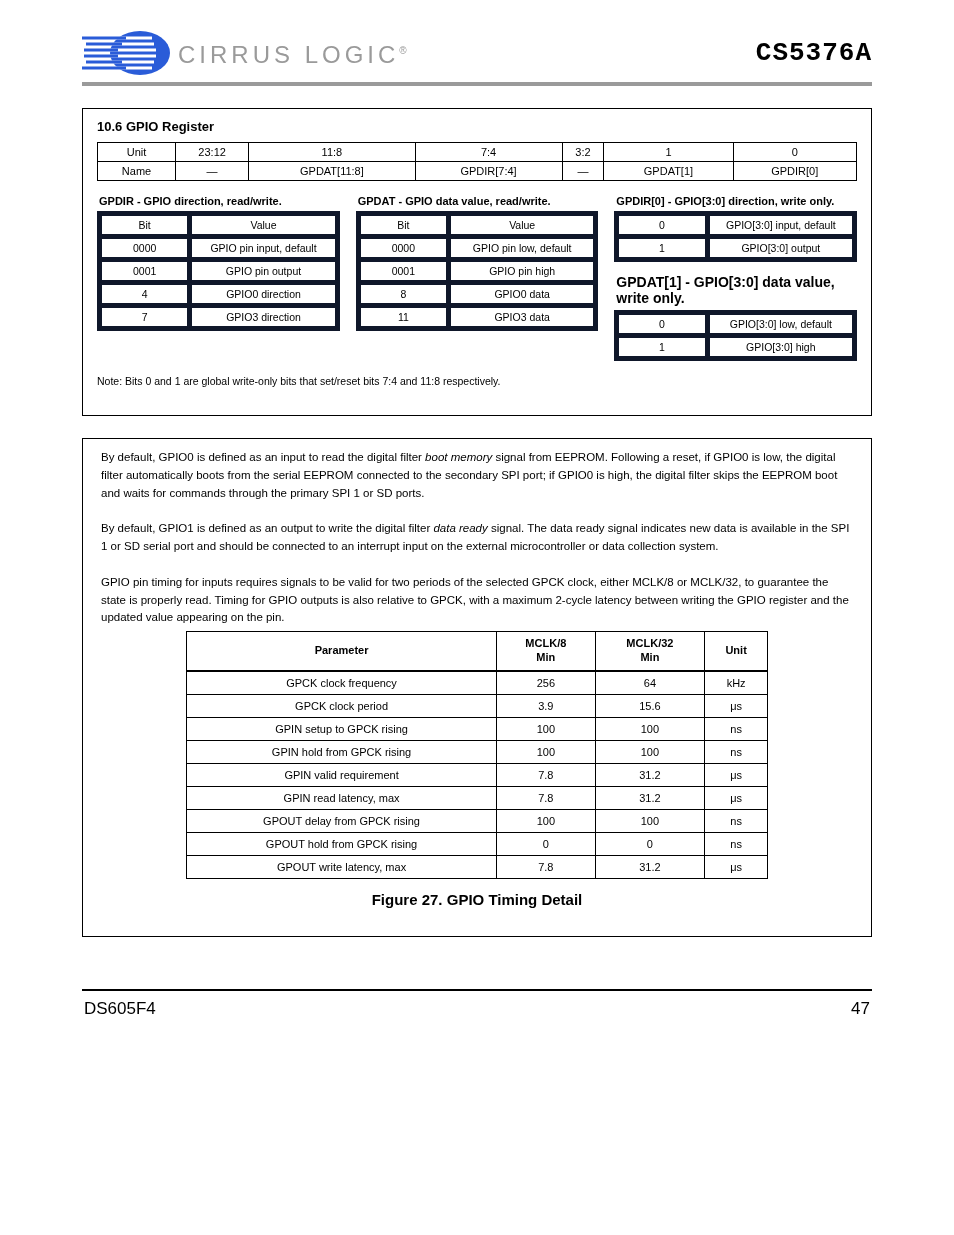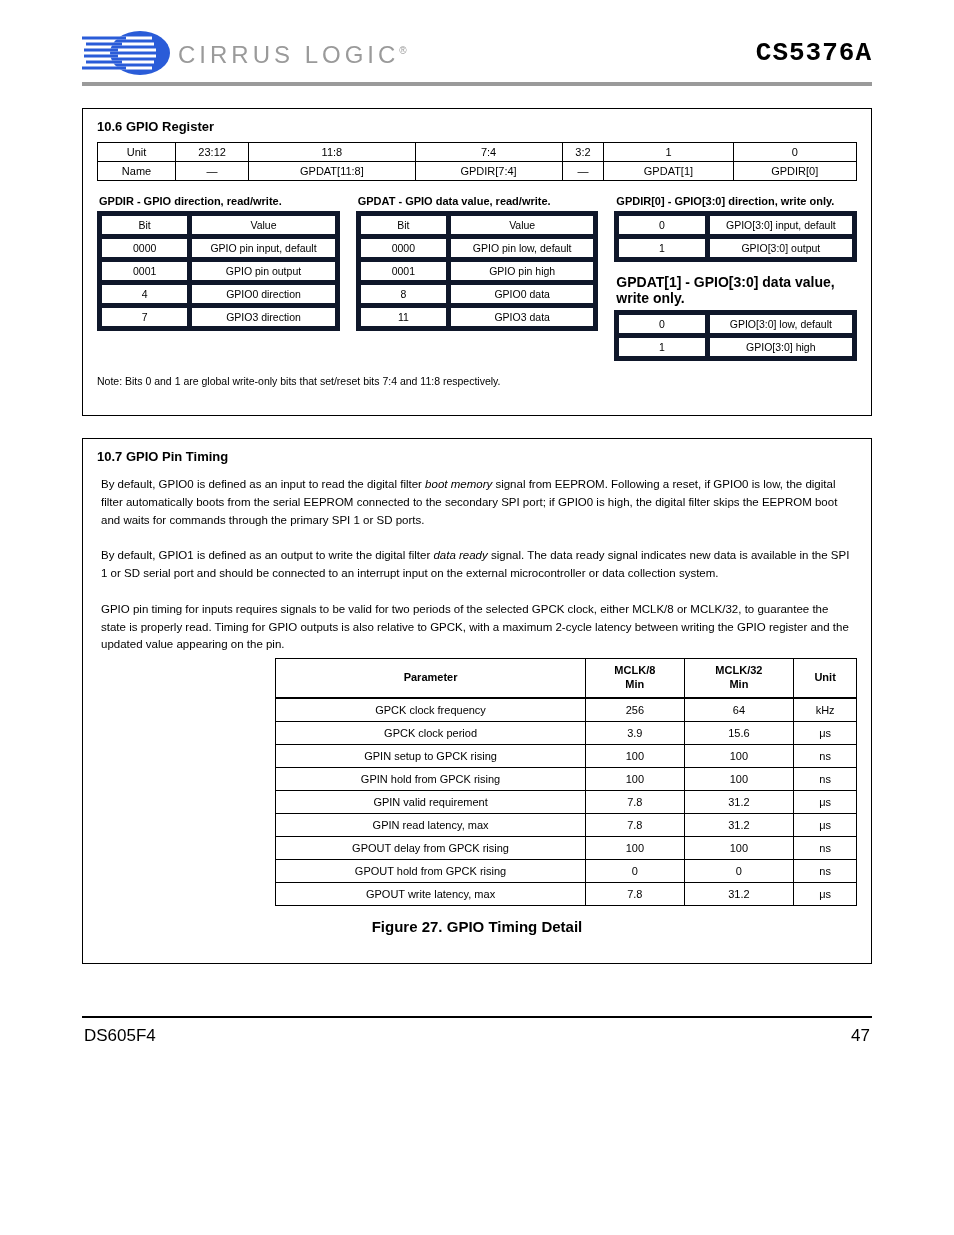--- a/index.html
+++ b/index.html
@@ -37,21 +37,21 @@
   .col { flex: 1; }
   .col-title { font-size: 11px; font-weight: bold; margin-bottom: 4px; padding-left: 2px; }
   .small-table { width: 100%; border-collapse: collapse; margin-bottom: 12px; }
   .small-table td { border: 5px solid #0f172a; padding: 3px 4px; text-align: center; font-size: 10.5px; }
   .small-table td:first-child { width: 38%; }
   .box-note { font-size: 10.5px; margin-top: 2px; }
 
   .box2-title { font-size: 13px; font-weight: bold; margin-bottom: 12px; }
   .box2-body { font-size: 11.5px; line-height: 1.55; margin-bottom: 4px; padding: 0 4px; }
 
-  .freq-table-wrap { display:flex; justify-content:flex-end; }
+  .freq-table-wrap { display:flex; justify-content:center; }
   .freq-table { border-collapse: collapse; width: 582px; }
   .freq-table th, .freq-table td { border: 1px solid #000; padding: 5px 6px; text-align: center; font-size: 11px; font-weight: normal; }
   .freq-table thead th { font-weight: bold; font-size: 11px; line-height: 1.25; }
   .freq-table thead tr { }
   .freq-table thead { }
   .thick-bottom td, .thick-bottom th { border-bottom: 2.5px solid #000; }
 
   .box2 .fig-caption { text-align:center; font-size:15px; font-weight:bold; margin-top:12px; }
 
   .footer-rule { border: none; border-top: 2px solid #000; margin: 52px 0 8px 0; }
@@ -201,21 +201,20 @@
             </tr>
       </tbody>
         </table>
     </div>
   </div>
 
   <div class="box-note">Note: Bits 0 and 1 are global write-only bits that set/reset bits 7:4 and 11:8 respectively.</div>
 </div>
 
 <div class="box box2">
-  <div class="box2-title">10.7 GPIO Pin Timing</div>
   <div class="box2-body">
     <p><span>By default, GPIO0 is defined as an input to read the digital filter </span><i>boot memory</i><span> signal from EEPROM. Following a reset, if GPIO0 is low, the digital filter automatically boots from the serial EEPROM connected to the secondary SPI port; if GPIO0 is high, the digital filter skips the EEPROM boot and waits for commands through the primary SPI 1 or SD ports.</span></p>
     <br>
     <p><span>By default, GPIO1 is defined as an output to write the digital filter </span><i>data ready</i><span> signal. The data ready signal indicates new data is available in the SPI 1 or SD serial port and should be connected to an interrupt input on the external microcontroller or data collection system.</span></p>
     <br>
     <p>GPIO pin timing for inputs requires signals to be valid for two periods of the selected GPCK clock, either MCLK/8 or MCLK/32, to guarantee the state is properly read. Timing for GPIO outputs is also relative to GPCK, with a maximum 2-cycle latency between writing the GPIO register and the updated value appearing on the pin.</p>
   </div>
 
   <div class="freq-table-wrap">
     <table class="freq-table">

